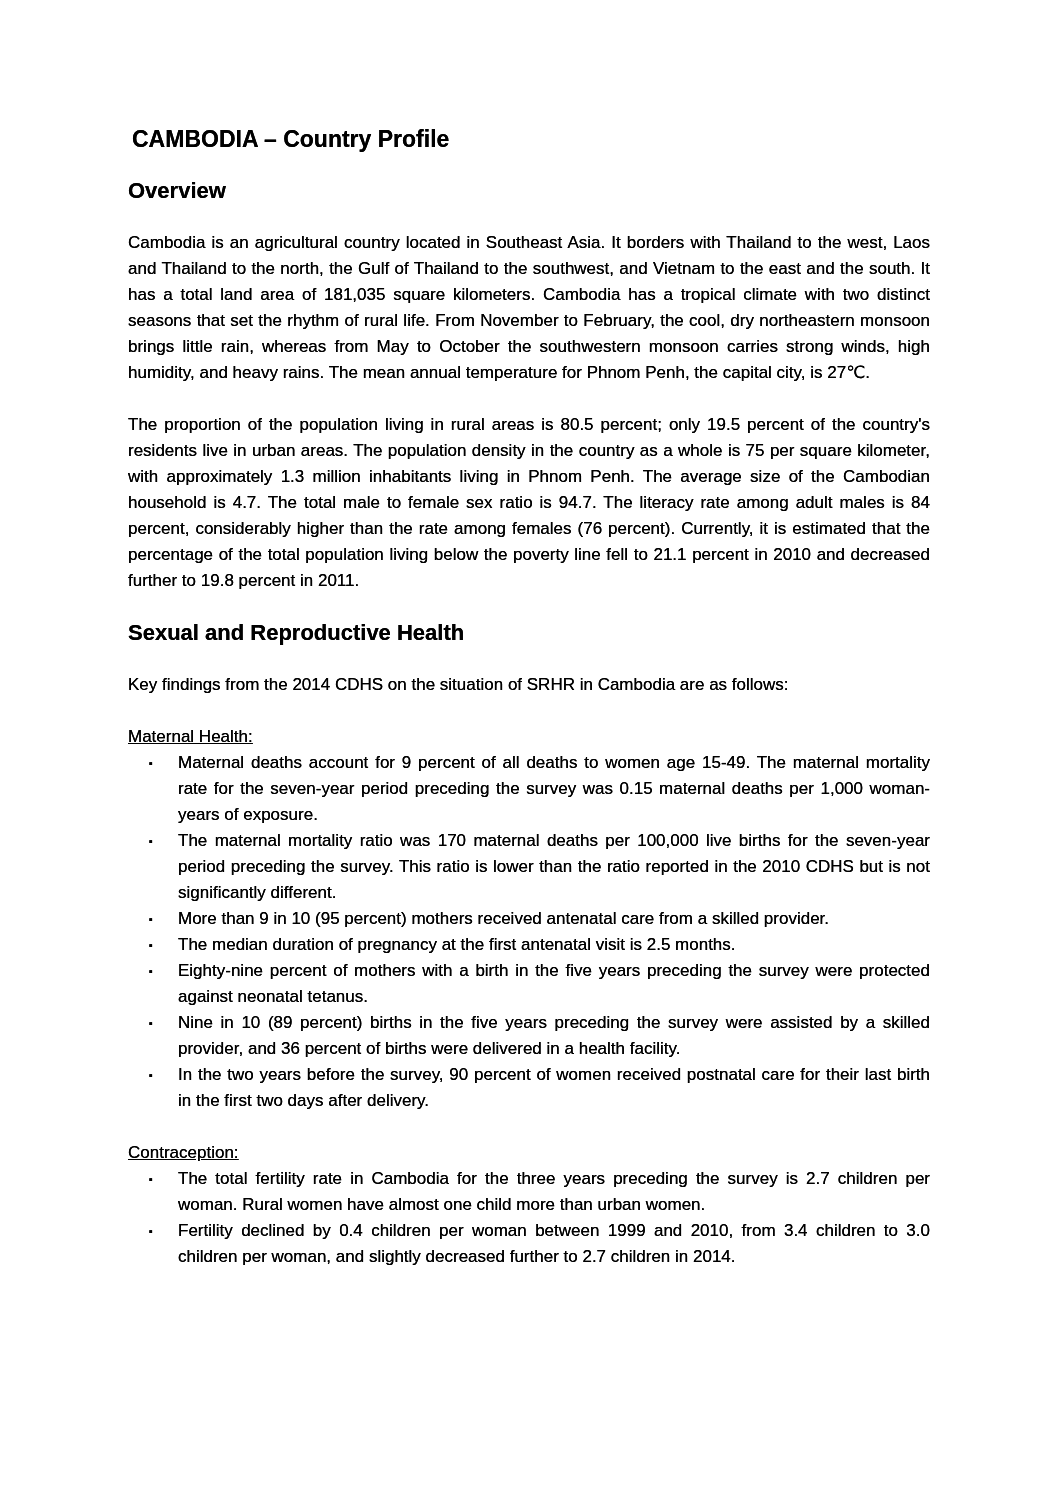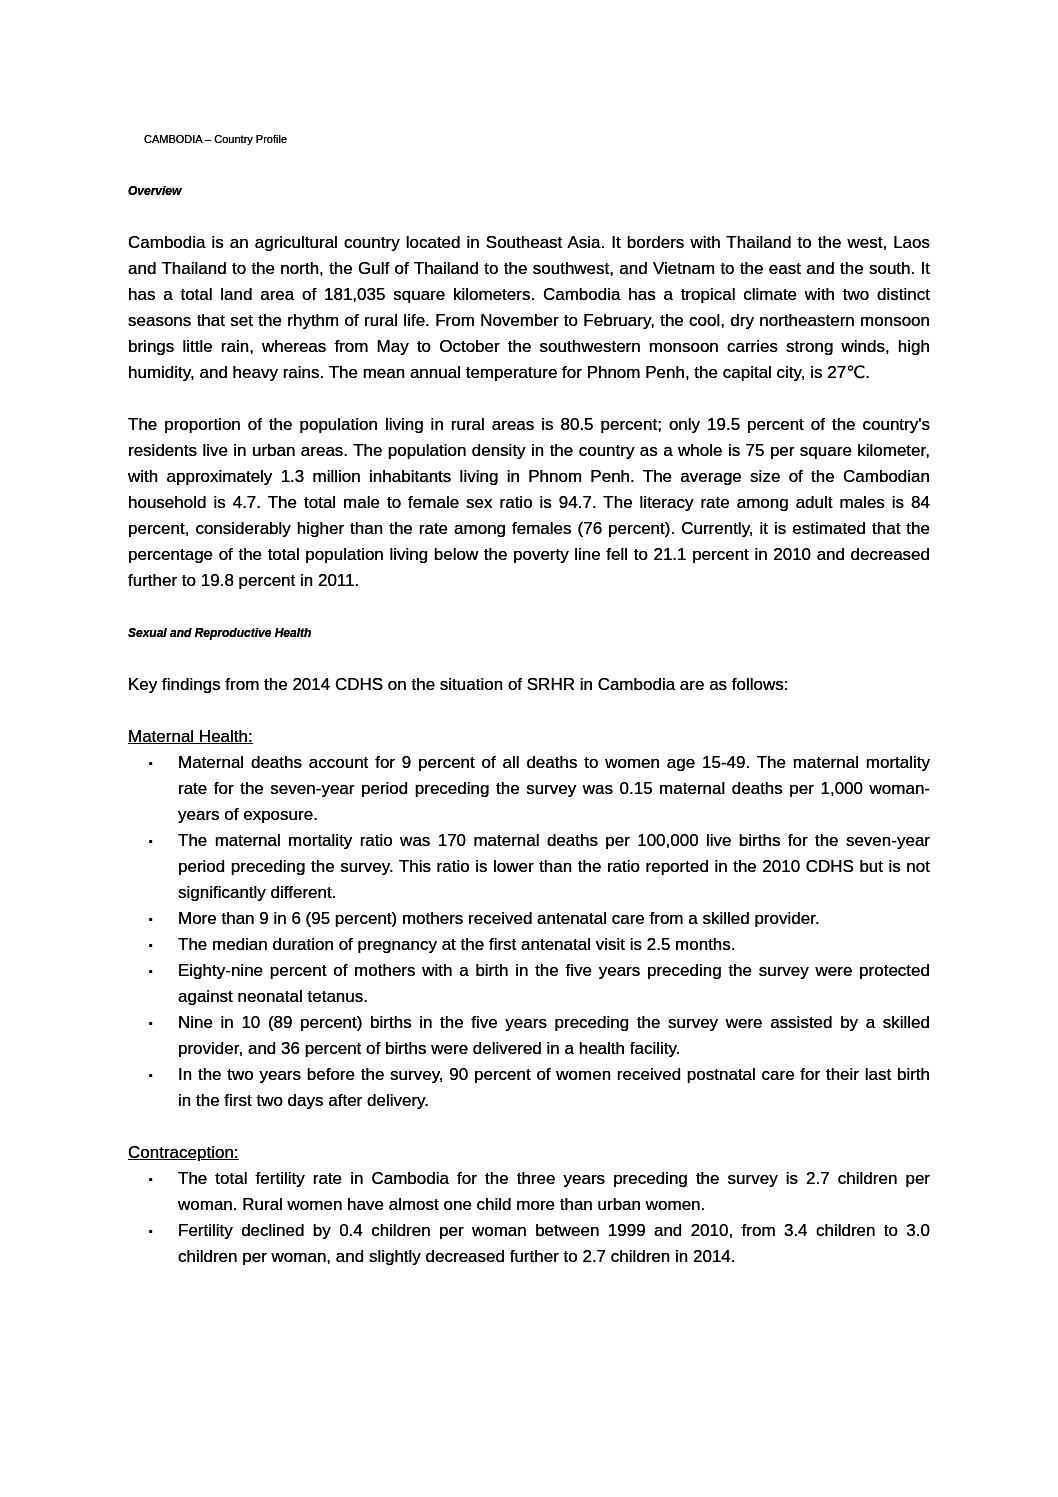--- a/index.html
+++ b/index.html
@@ -19,29 +19,28 @@
     min-height: 1497px;
     padding: 126px 128px 0 128px;
     font-family: "Liberation Sans", "DejaVu Sans", sans-serif;
     font-size: 17px;
     line-height: 26px;
     color: #000000;
     
     text-shadow: 0 0 0.45px #000000;
   }
   .doc-title {
-    font-size: 11px;
-    font-weight: normal;
-    margin: 0 0 26px 16px;
+    font-size: 23px;
+    font-weight: bold;
+    margin: 0 0 26px 4px;
   }
   .doc-heading {
-    font-size: 12px;
+    font-size: 22px;
     font-weight: bold;
     margin: 0 0 26px 0;
-    font-style: italic;
   }
   .doc-para {
     margin: 0 0 26px 0;
     text-align: justify;
   }
   .source-line {
     margin: 0 0 26px 0;
   }
   .list-label {
     margin: 0;
@@ -95,21 +94,21 @@
     <li>
       <span class="bullet">▪</span>
       <span class="li-text">Maternal deaths account for 9 percent of all deaths to women age 15-49. The maternal mortality rate for the seven-year period preceding the survey was 0.15 maternal deaths per 1,000 woman-years of exposure.</span>
     </li>
     <li>
       <span class="bullet">▪</span>
       <span class="li-text">The maternal mortality ratio was 170 maternal deaths per 100,000 live births for the seven-year period preceding the survey. This ratio is lower than the ratio reported in the 2010 CDHS but is not significantly different.</span>
     </li>
     <li>
       <span class="bullet">▪</span>
-      <span class="li-text">More than 9 in 6 (95 percent) mothers received antenatal care from a skilled provider.</span>
+      <span class="li-text">More than 9 in 10 (95 percent) mothers received antenatal care from a skilled provider.</span>
     </li>
     <li>
       <span class="bullet">▪</span>
       <span class="li-text">The median duration of pregnancy at the first antenatal visit is 2.5 months.</span>
     </li>
     <li>
       <span class="bullet">▪</span>
       <span class="li-text">Eighty-nine percent of mothers with a birth in the five years preceding the survey were protected against neonatal tetanus.</span>
     </li>
     <li>

